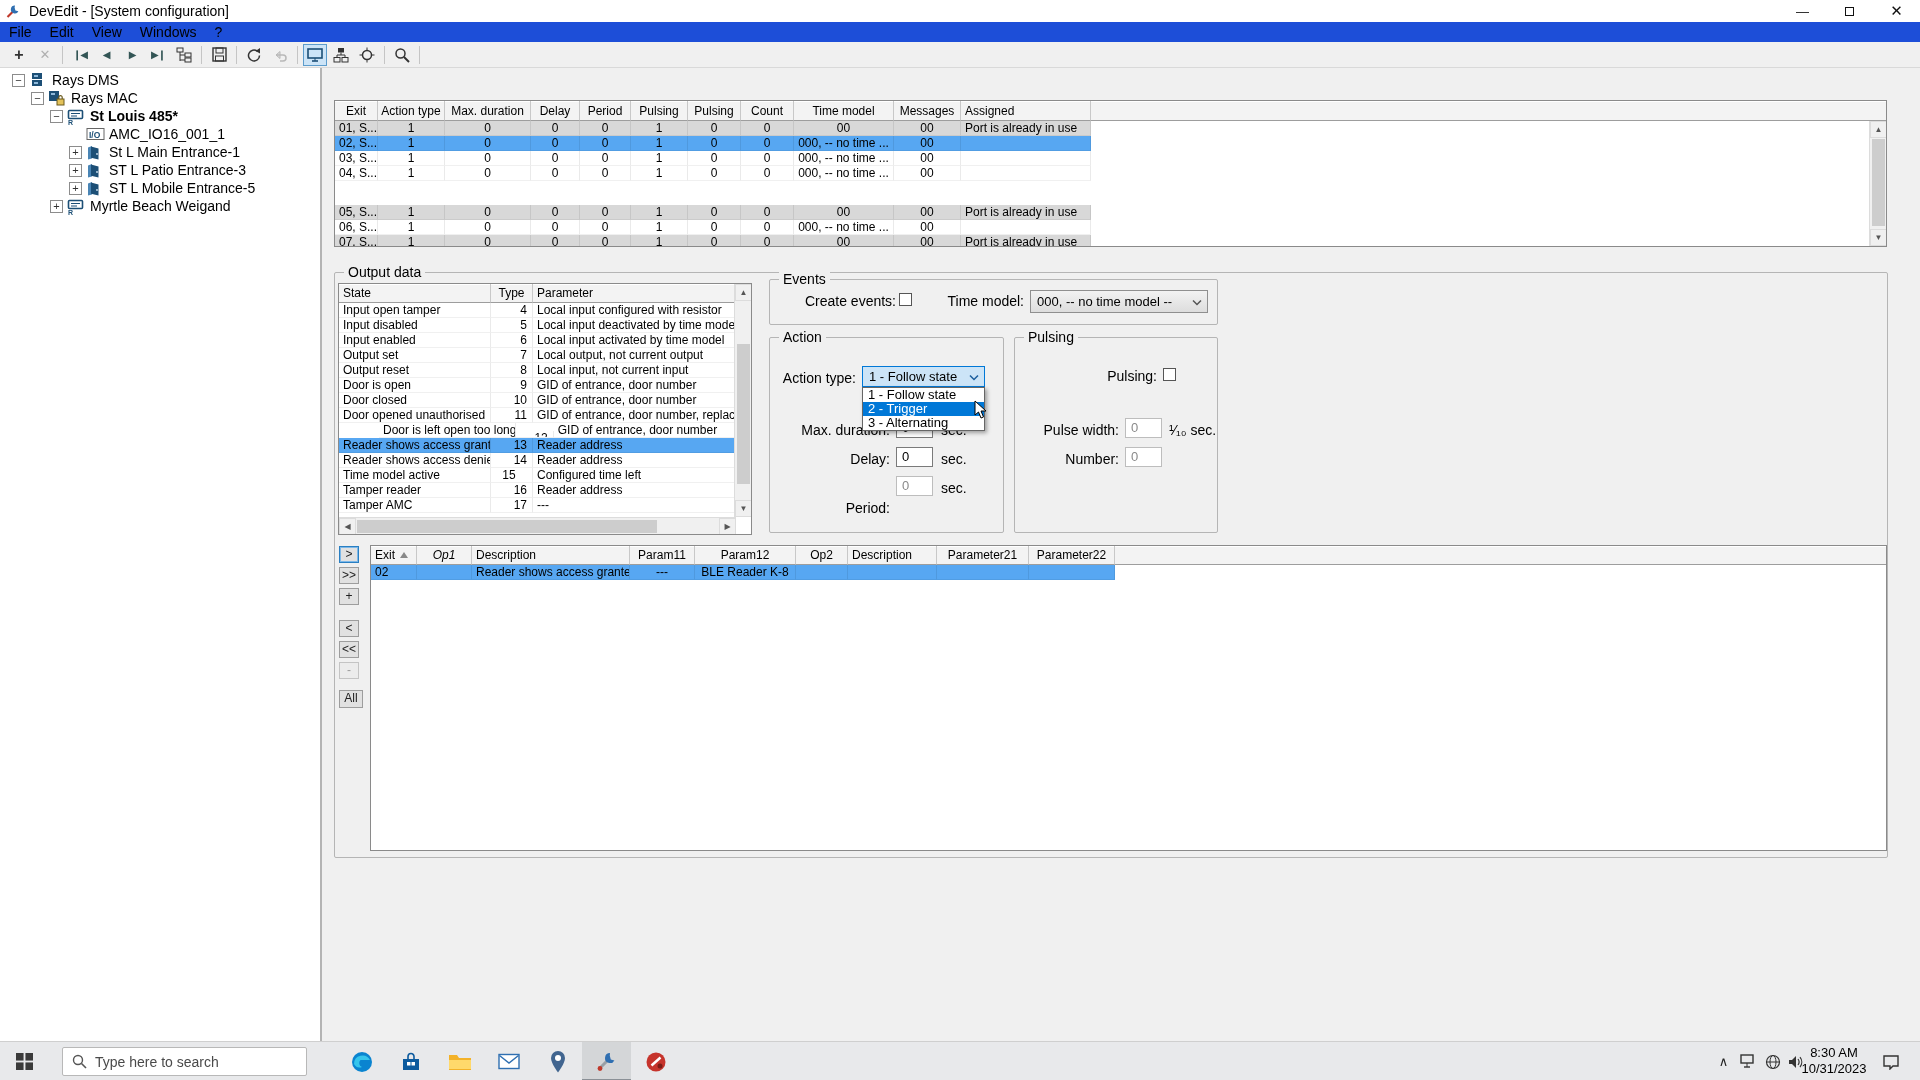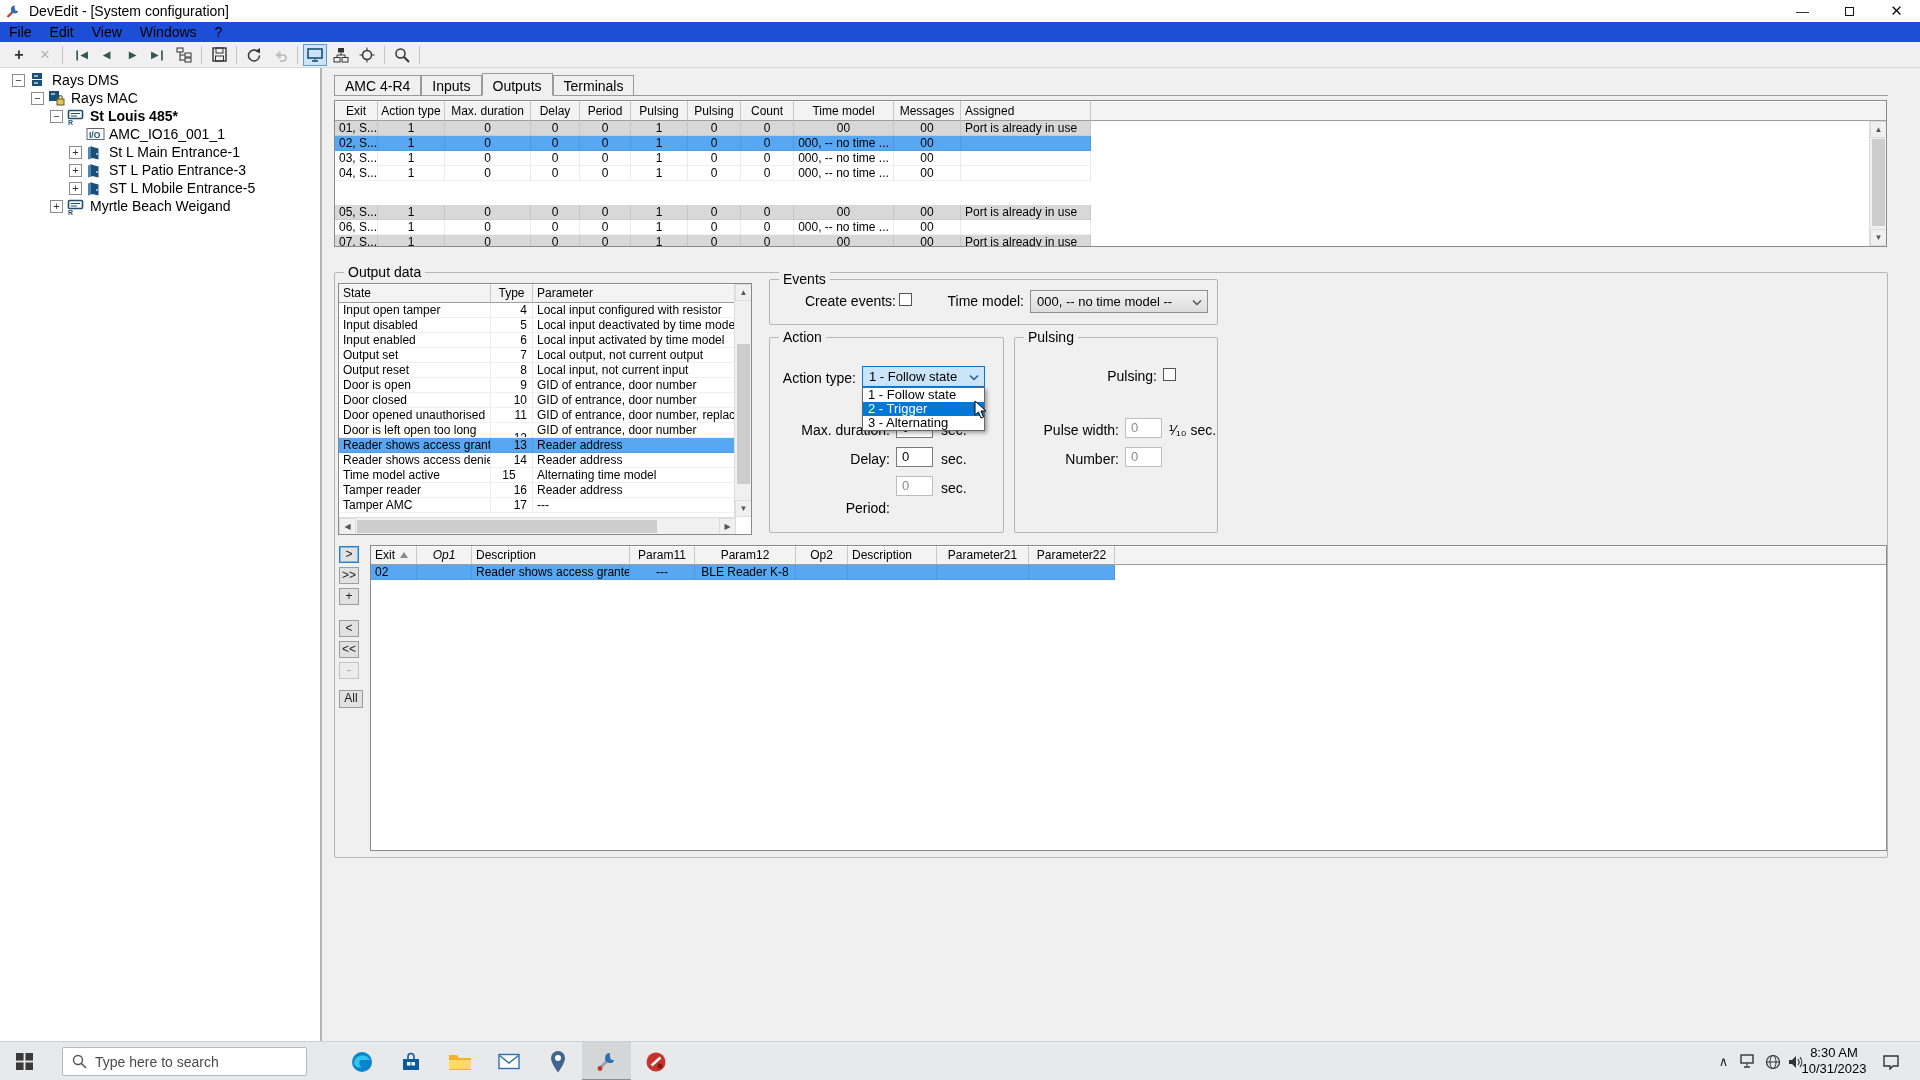--- a/index.html
+++ b/index.html
@@ -293,26 +293,20 @@
             <rect x="1.5" y="2.5" width="14" height="8" rx="1" fill="none" stroke="#1c4f76" stroke-width="1.6"></rect>
             <line x1="4" y1="5.5" x2="13" y2="5.5" stroke="#1c4f76"></line>
             <line x1="4" y1="8" x2="10" y2="8" stroke="#1c4f76"></line>
             <text x="1" y="16.5" font-size="7" fill="#1c4f76" font-weight="bold">R</text>
           </svg>
         </span>
         <span class="tree-label">Myrtle Beach Weigand</span>
       </div>
     </div>
 
-  <div class="tabstrip" id="tabstrip">
-      <div class="tab">AMC 4-R4</div>
-      <div class="tab">Inputs</div>
-      <div class="tab active">Outputs</div>
-      <div class="tab">Terminals</div>
-    </div>
 
   <div class="gridbox" id="topgrid" style="left:334px; top:100px; width:1553px; height:147px;">
     <div class="ghead" id="grid-head">
         <div class="hcell" style="width: 43px;">Exit</div>
         <div class="hcell" style="width: 67px;">Action type</div>
         <div class="hcell" style="width: 86px;">Max. duration</div>
         <div class="hcell" style="width: 49px;">Delay</div>
         <div class="hcell" style="width: 51px;">Period</div>
         <div class="hcell" style="width: 57px;">Pulsing</div>
         <div class="hcell" style="width: 53px;">Pulsing</div>
@@ -480,39 +474,39 @@
         <div class="grow" style="width: 397px;">
           <div class="gcell l" style="width: 152px;">Door closed</div>
           <div class="gcell r" style="width: 42px;">10</div>
           <div class="gcell l" style="width: 203px;">GID of entrance, door number</div>
         </div>
         <div class="grow" style="width: 397px;">
           <div class="gcell l" style="width: 152px;">Door opened unauthorised</div>
           <div class="gcell r" style="width: 42px;">11</div>
           <div class="gcell l" style="width: 203px;">GID of entrance, door number, replace</div>
         </div>
-        <div class="grow" style="width: 397px;">
+        <div class="grow" style="width: 397px; padding-left: 40px;">
           <div class="gcell l" style="width: 152px;">Door is left open too long</div>
           <div class="gcell r" style="width: 42px; margin-top: 8px;">12</div>
           <div class="gcell l" style="width: 203px;">GID of entrance, door number</div>
         </div>
         <div class="grow selected" style="width: 397px;">
           <div class="gcell l" style="width: 152px;">Reader shows access granted</div>
           <div class="gcell r" style="width: 42px;">13</div>
           <div class="gcell l" style="width: 203px;">Reader address</div>
         </div>
         <div class="grow" style="width: 397px;">
           <div class="gcell l" style="width: 152px;">Reader shows access denied</div>
           <div class="gcell r" style="width: 42px;">14</div>
           <div class="gcell l" style="width: 203px;">Reader address</div>
         </div>
         <div class="grow" style="width: 397px;">
           <div class="gcell l" style="width: 152px;">Time model active</div>
           <div class="gcell r" style="width: 42px; text-align: center;">15</div>
-          <div class="gcell l" style="width: 203px;">Alternating time model</div>
+          <div class="gcell l" style="width: 203px;">Configured time left</div>
         </div>
         <div class="grow" style="width: 397px;">
           <div class="gcell l" style="width: 152px;">Tamper reader</div>
           <div class="gcell r" style="width: 42px;">16</div>
           <div class="gcell l" style="width: 203px;">Reader address</div>
         </div>
         <div class="grow" style="width: 397px;">
           <div class="gcell l" style="width: 152px;">Tamper AMC</div>
           <div class="gcell r" style="width: 42px;">17</div>
           <div class="gcell l" style="width: 203px;">---</div>

